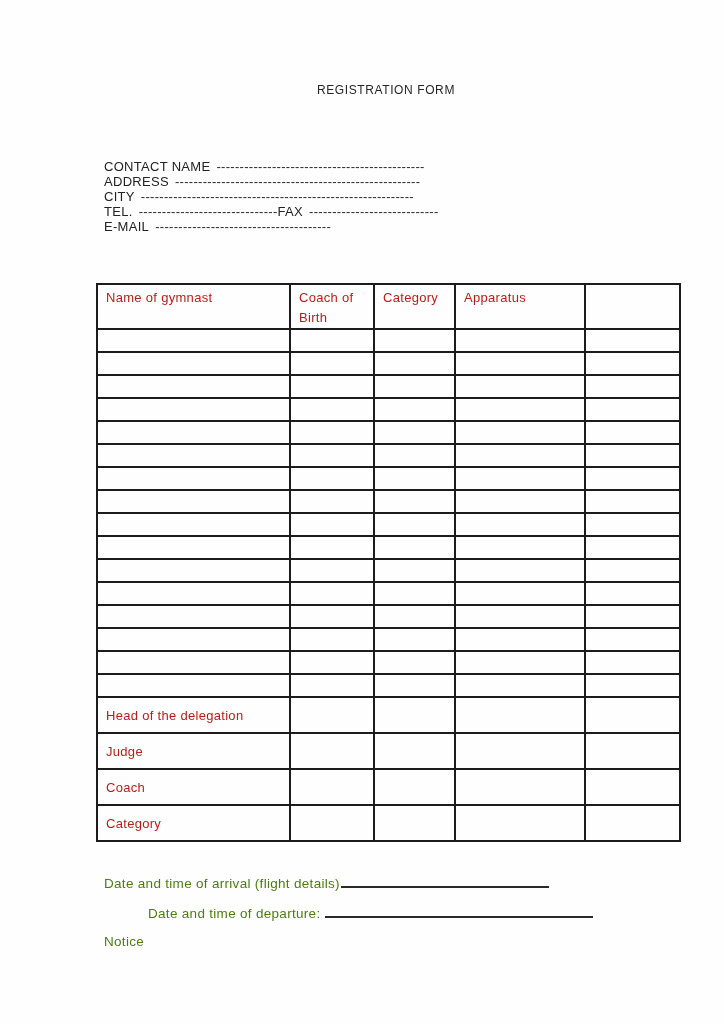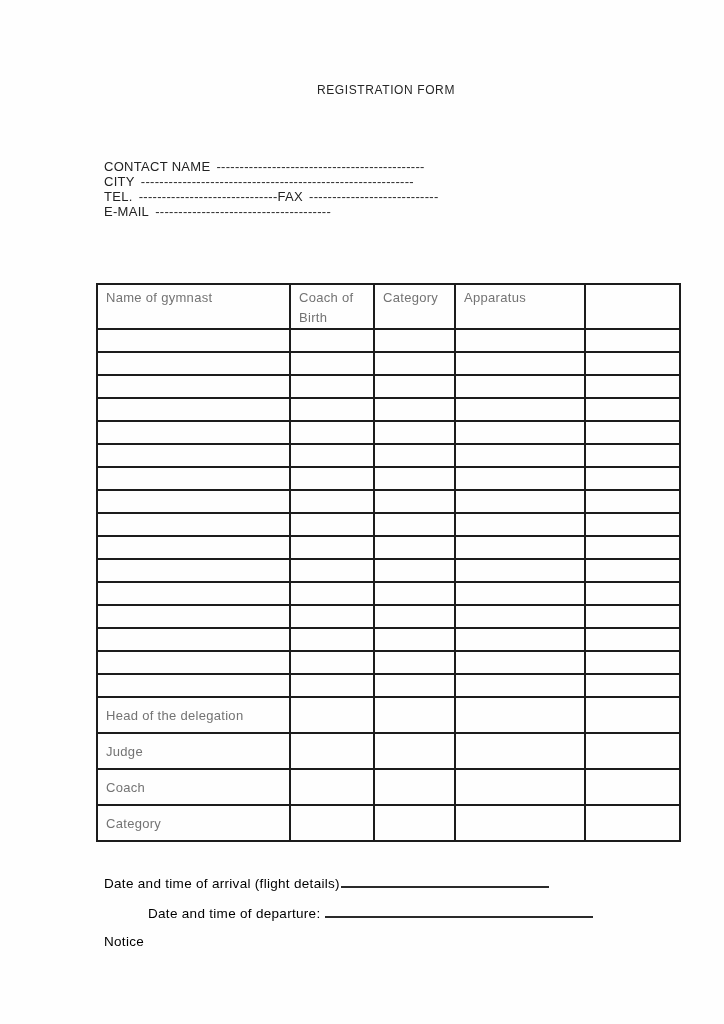--- a/index.html
+++ b/index.html
@@ -52,21 +52,21 @@
   
   .reg-table {
     position: absolute;
     left: 96px;
     top: 283px;
     width: 583px;
     border-collapse: collapse;
     table-layout: fixed;
     font-size: 13px;
     letter-spacing: 0.3px;
-    color: #737373;
+    color: #b91c1c;
   }
   .reg-table th, .reg-table td {
     border: 2px solid #1c1c1c;
     padding: 0 0 0 8px;
     overflow: hidden;
   }
   .reg-table thead tr { height: 45px; }
   .reg-table th {
     text-align: left;
     font-weight: 400;
@@ -78,21 +78,21 @@
   .reg-table tbody tr.labeled { height: 36px; }
   .reg-table tbody td { vertical-align: middle; }
 
   
   .footline {
     position: absolute;
     left: 104px;
     font-size: 13.5px;
     letter-spacing: 0.3px;
     white-space: nowrap;
-    color: #000000;
+    color: #4d7c0f;
   }
   .footline.arrival   { top: 874px; }
   .footline.departure { top: 904px; margin-left: 44px; }
   .footline.notice    { top: 934px; }
   .fill-underline {
     display: inline-block;
     height: 12px;
     border-bottom: 2px solid #2a2a2a;
     vertical-align: baseline;
   }
@@ -102,20 +102,23 @@
 </head>
 <body>
 
 <div class="page">
 
   <h1 class="title">REGISTRATION FORM</h1>
 
   <div class="contact">
     <div class="cline">
       <span class="lbl">CONTACT NAME</span><span class="dash">---------------------------------------------</span>
+    </div>
+    <div class="cline">
+      <span class="lbl">ADDRESS</span><span class="dash">-----------------------------------------------------</span>
     </div>
     <div class="cline">
       <span class="lbl">CITY</span><span class="dash">-----------------------------------------------------------</span>
     </div>
     <div class="cline">
       <span class="lbl">TEL.</span><span class="dash">------------------------------</span><span class="fax-group"><span class="lbl">FAX</span><span class="dash">----------------------------</span></span>
     </div>
     <div class="cline">
       <span class="lbl">E-MAIL</span><span class="dash">--------------------------------------</span>
     </div>

